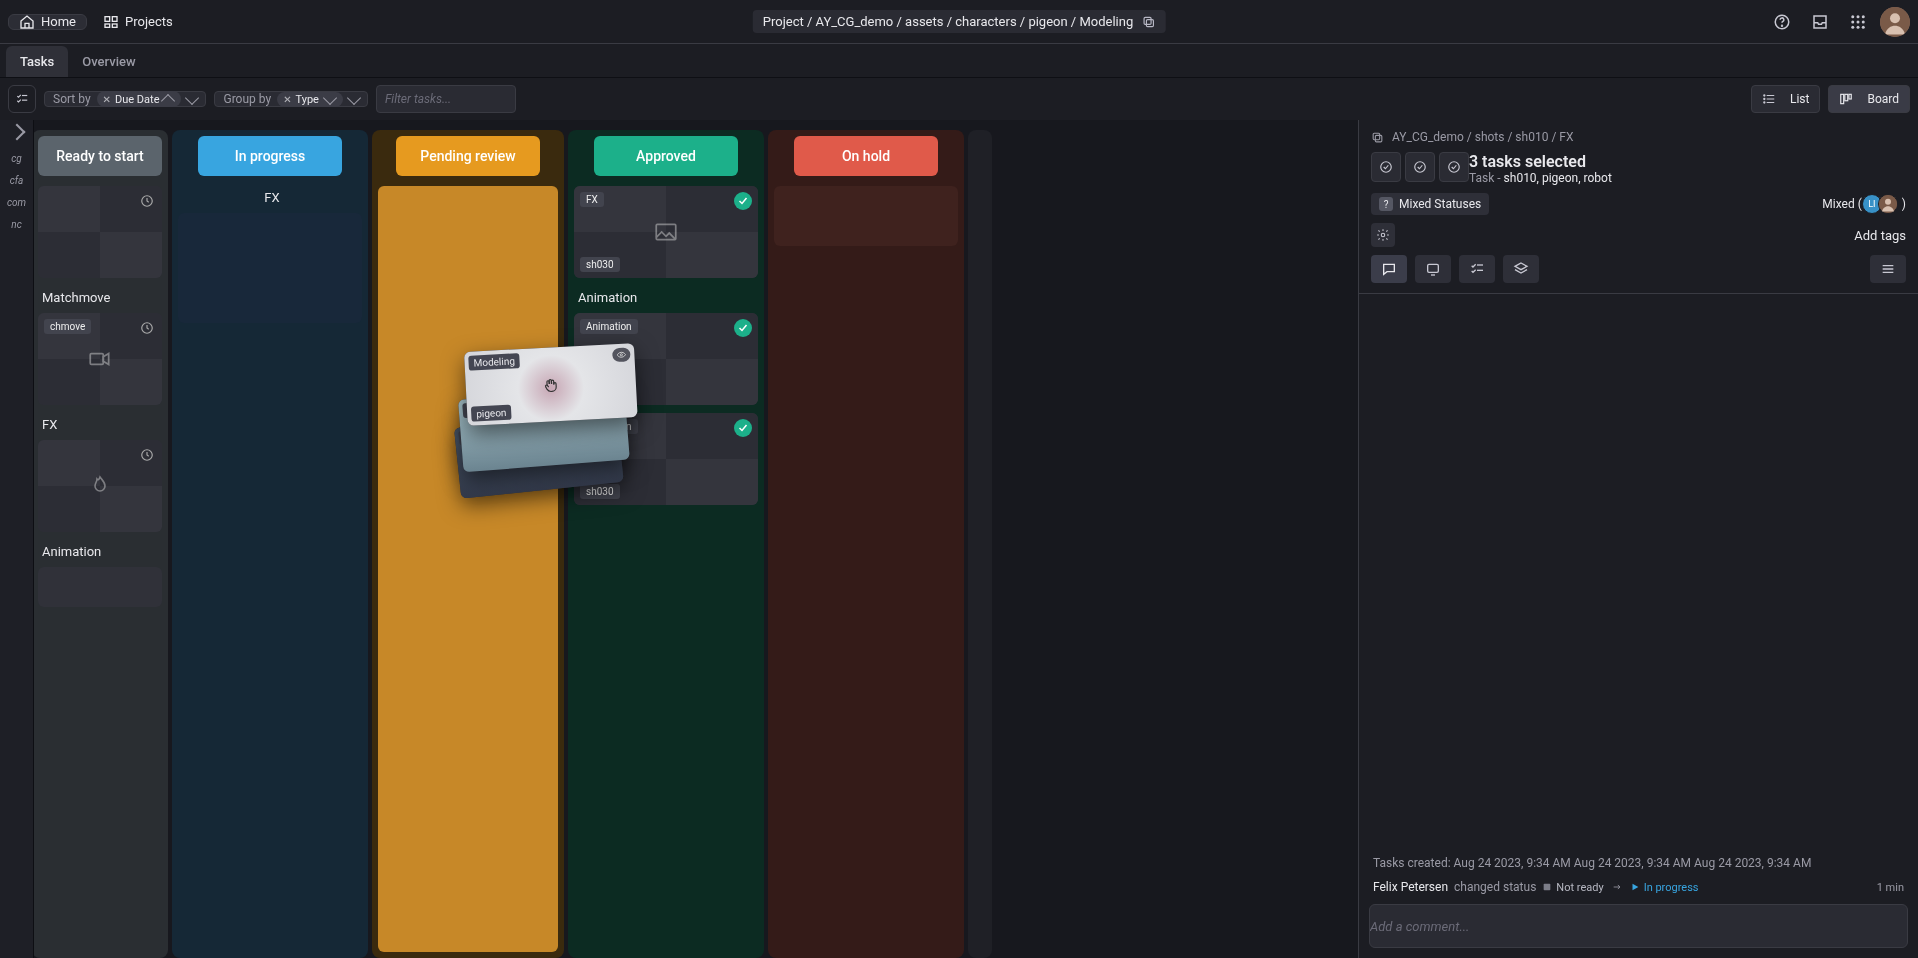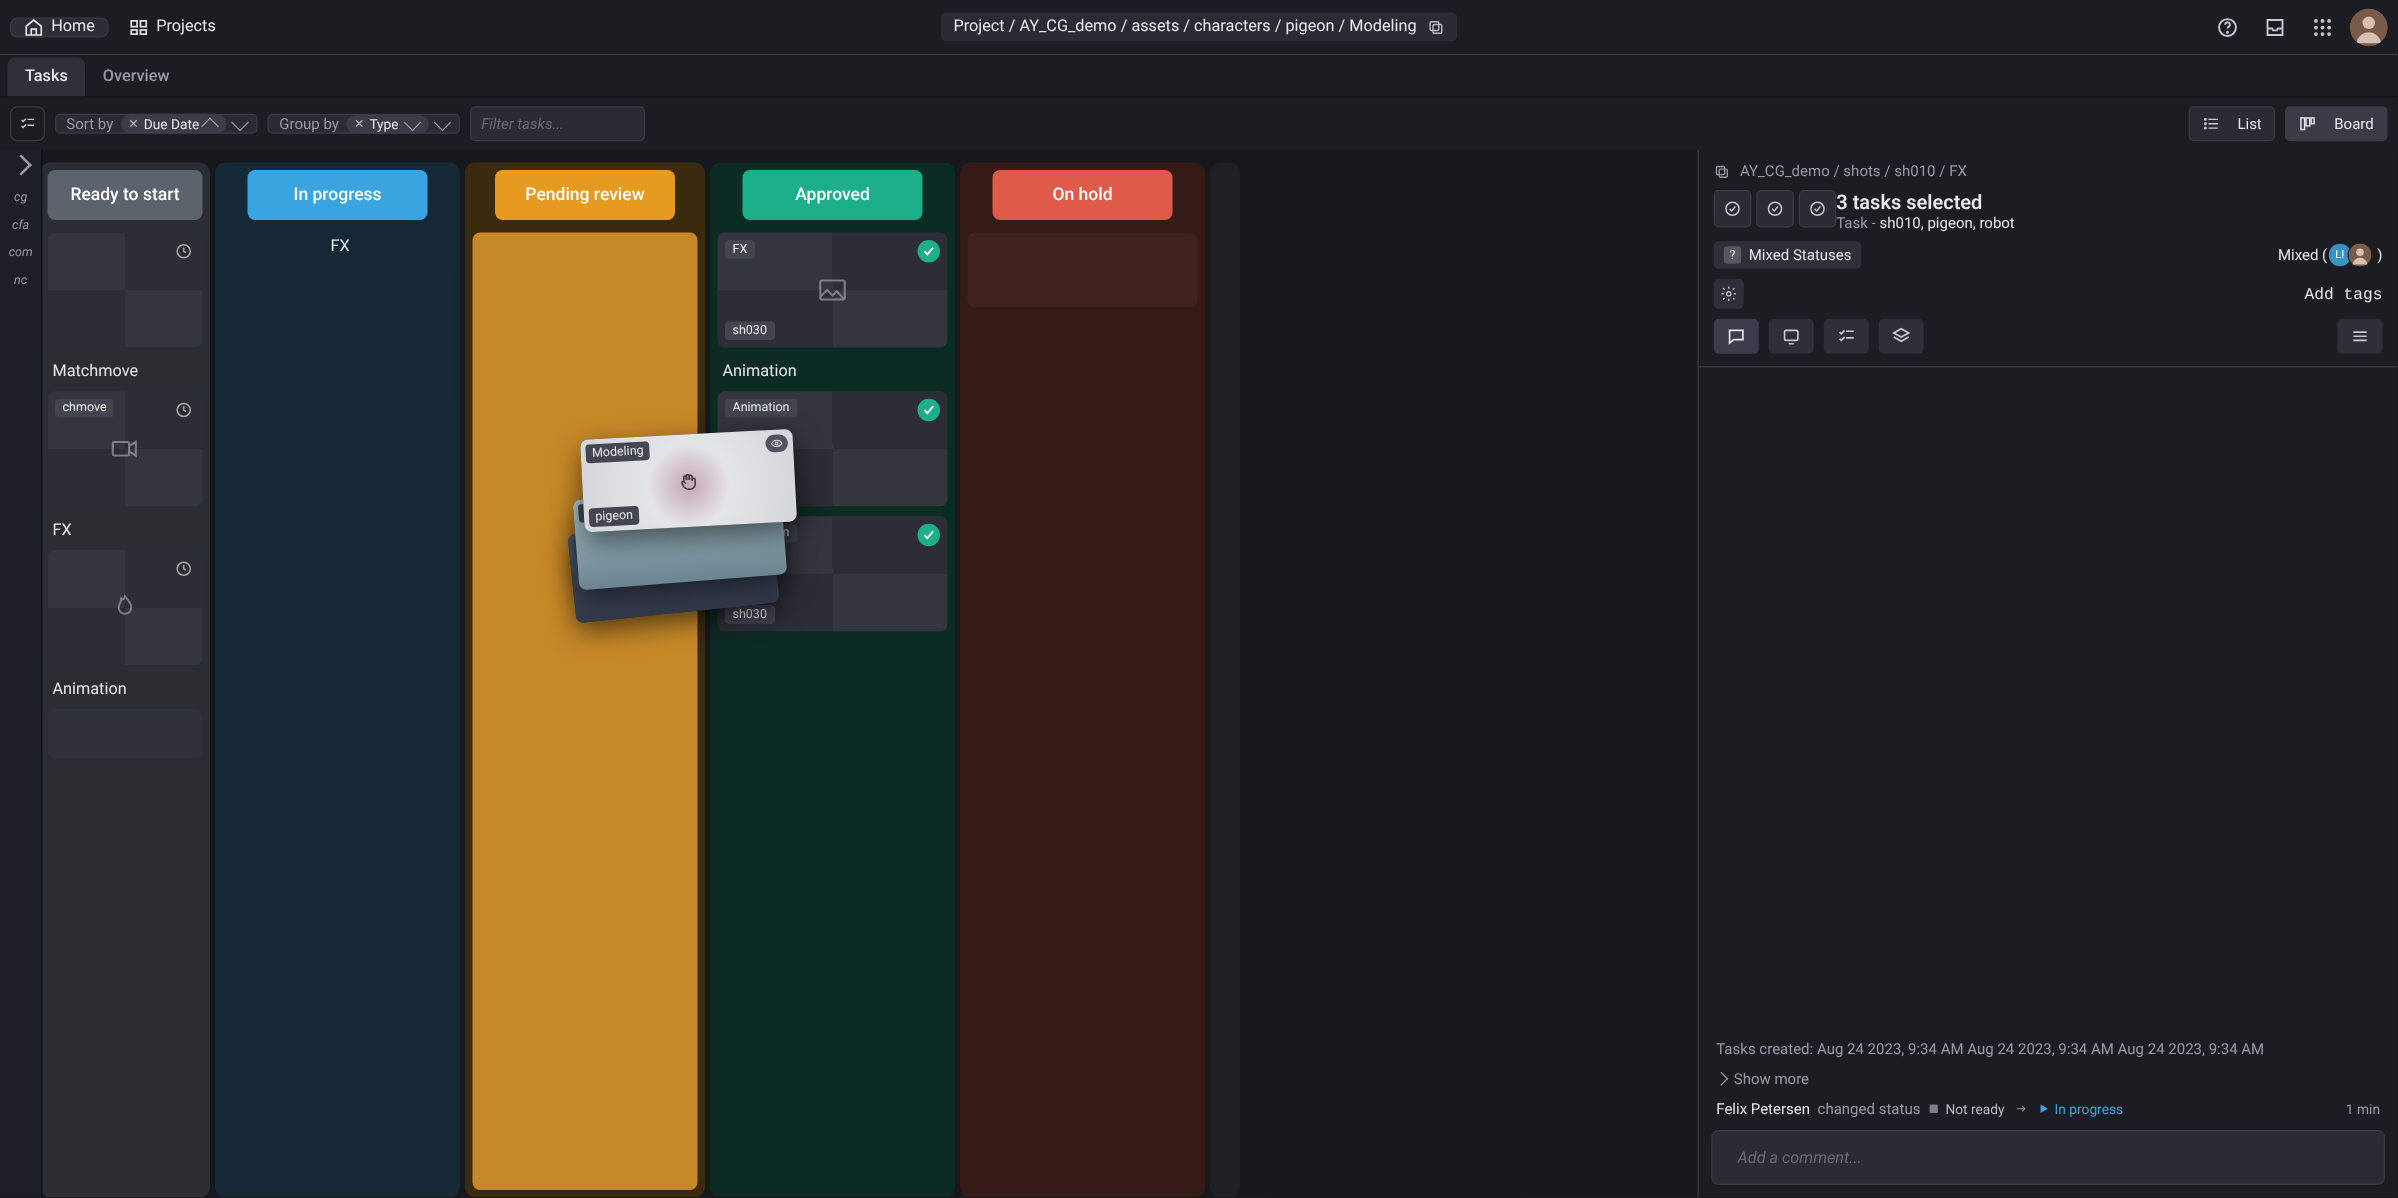--- a/index.html
+++ b/index.html
@@ -163,38 +163,38 @@
   .sel-info h3 { font-size:16px; font-weight:600; }
   .sel-info .sub { font-size:12px; color:var(--text-secondary); }
   .status-row { display:flex; align-items:center; justify-content:space-between; gap:10px;}
   .status-pill {
     display:flex; align-items:center; gap:6px; background:#2e2f38; border-radius:4px; padding:4px 8px; font-size:12px;
   }
   .status-pill .q { width:14px; height:14px; border-radius:3px; background:#555763; display:flex; align-items:center; justify-content:center; font-size:10px;}
   .three-dots { width:24px; height:24px; display:flex; align-items:center; justify-content:center; border-radius:4px; background:#2e2f38; cursor:pointer;}
   .avatar-stack { display:flex; align-items:center;}
   .avatar-stack .mini-av { width:20px; height:20px; border-radius:50%; margin-left:-4px; border:1.5px solid var(--bg-main); font-size:9px; display:flex; align-items:center; justify-content:center;}
-  .add-tags-btn { font-size:13px; color:var(--text-primary); cursor:pointer;font-family:Liberation Mono, monospace; }
+  .add-tags-btn { font-size:13px; color:var(--text-primary); cursor:pointer; }
   .panel-tabs { display:flex; align-items:center; gap:8px; }
   .panel-tabs .ptab { width:36px; height:28px; border-radius:4px; background:#2e2f38; display:flex; align-items:center; justify-content:center; cursor:pointer;}
   .panel-tabs .ptab.active { background:#3b3d4a; }
   .panel-tabs .spacer { flex:1; }
 
   .details-body { flex:1; overflow-y:auto; padding: 0 14px; display:flex; flex-direction:column; justify-content:flex-end; gap:10px;}
   .meta-line { font-size:12px; color:var(--text-secondary); }
   .show-more { display:flex; align-items:center; gap:6px; font-size:12px; color:var(--text-secondary); cursor:pointer;}
   .activity-line { display:flex; align-items:center; gap:6px; font-size:12px; color:var(--text-secondary);}
   .act-chip { display:inline-flex; align-items:center; gap:4px; font-size:11px;}
   .act-chip.not-ready { color:#b7b8c2;}
   .act-chip.progress { color:var(--accent-blue);}
   .act-time { margin-left:auto; font-size:11px;}
 
   .comment-box {
     margin: 10px; height: 44px; border:1px solid var(--border-subtle); border-radius:6px; background:var(--bg-input);
-    display:flex; align-items:center; padding:0 20px;
+    display:flex; align-items:center; padding:0 0;
   }
   .comment-box input { flex:1; background:transparent; border:none; outline:none; color:var(--text-primary); font-size:13px; }
   .comment-box input::placeholder { color:var(--text-muted); font-style:italic;}
 </style>
 </head>
 <body>
 
 <div class="nav">
   <div class="nav-left">
     <div class="nav-btn active">
@@ -586,24 +586,20 @@
         <div class="ptab">
             <svg width="16" height="16" viewBox="0 0 24 24" fill="none" stroke="#c8c8d2" stroke-width="2">
               <path d="M4 7h16M4 12h16M4 17h16"></path>
             </svg>
           </div>
       </div>
     </div>
 
     <div class="details-body">
       <div class="meta-line">Tasks created: Aug 24 2023, 9:34 AM Aug 24 2023, 9:34 AM Aug 24 2023, 9:34 AM</div>
-      <div class="show-more">
-        <div style="width:8px;height:8px;border-right:1.5px solid #9a9aa5;border-bottom:1.5px solid #9a9aa5;transform:rotate(-45deg)"></div>
-        <span>Show more</span>
-      </div>
       <div class="activity-line">
         <span style="color:#e8e8ec">Felix Petersen</span>
         <span>changed status</span>
         <span class="act-chip not-ready">
           <svg width="10" height="10" viewBox="0 0 24 24" fill="#7c7d88">
               <rect x="4" y="4" width="16" height="16" rx="2"></rect>
             </svg>
           <span>Not ready</span>
         </span>
         <svg width="14" height="10" viewBox="0 0 24 24" fill="none" stroke="#9a9aa5" stroke-width="2">

